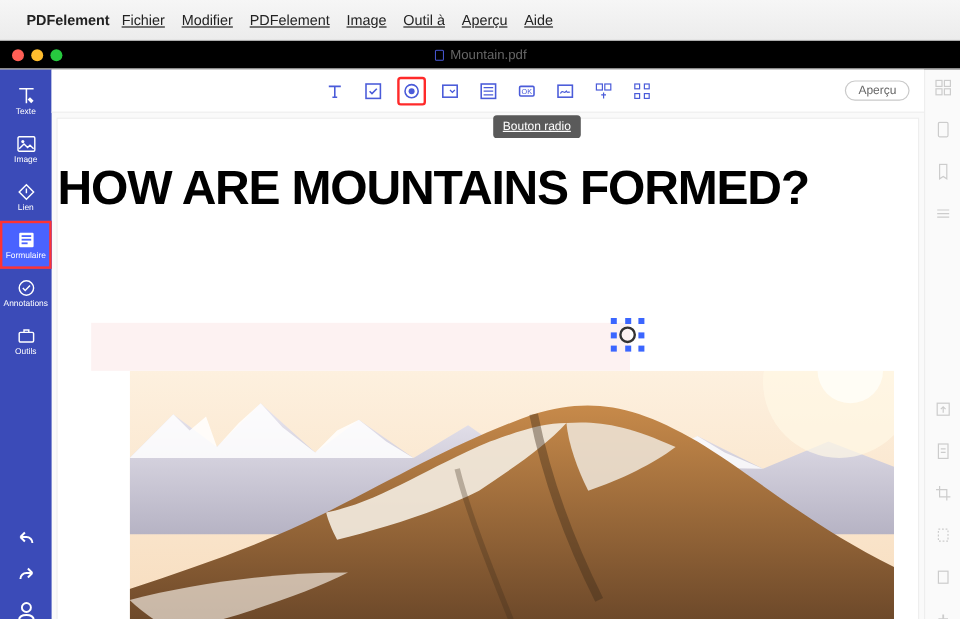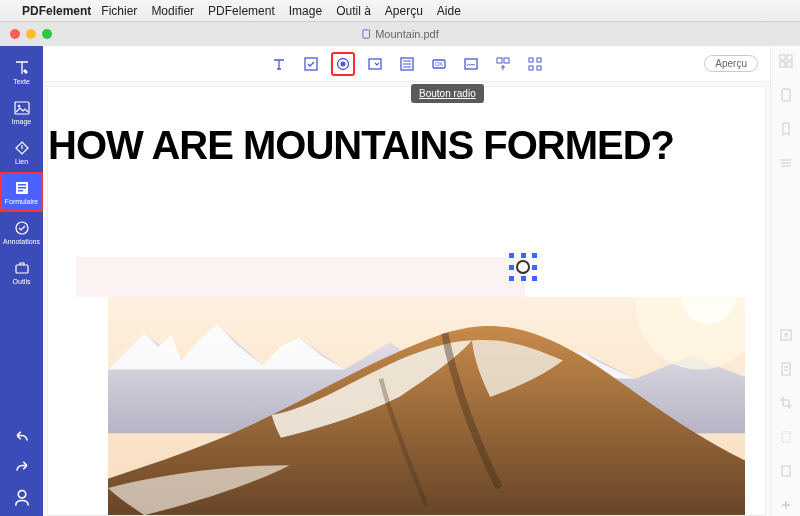--- a/index.html
+++ b/index.html
@@ -1,23 +1,23 @@
 <!DOCTYPE html>
 <html><head>
 <meta charset="utf-8">
 <style>
 * { margin: 0; padding: 0; box-sizing: border-box; font-family: -apple-system, BlinkMacSystemFont, "Segoe UI", sans-serif; }
 body { width: 800px; height: 516px; background: #fff; overflow: hidden; position: relative; }
 
-.menubar { height: 22px; background: linear-gradient(#f6f6f6,#ececec); border-bottom: 1px solid #d0d0d0; display: flex; align-items: center; font-size: 12px; color: #222; }
+.menubar { height: 34px; background: linear-gradient(#f6f6f6,#ececec); border-bottom: 1px solid #d0d0d0; display: flex; align-items: center; font-size: 12px; color: #222; }
 .menubar .apple { width: 22px; text-align: center; font-size: 13px; }
 .menubar .appname { font-weight: 600; margin-right: 10px; }
-.menubar .mitem { margin-right: 14px; }
-
-.titlebar { height: 24px; background: #e5e5e5; border-bottom: 1px solid #e6e6e6; display: flex; align-items: center; position: relative; }
+.menubar .mitem { margin-right: 14px; text-decoration: underline; }
+
+.titlebar { height: 24px; background: #000000; border-bottom: 1px solid #e6e6e6; display: flex; align-items: center; position: relative; }
 .traffic { display: flex; gap: 6px; padding-left: 10px; }
 .dot { width: 10px; height: 10px; border-radius: 50%; }
 .dot.red { background:#ff5f56; } .dot.yellow { background:#ffbd2e; } .dot.green { background:#27c93f; }
 .doclabel { position:absolute; left:50%; transform:translateX(-50%); font-size:11px; color:#666; display:flex; align-items:center; gap:4px; }
 .doclabel svg { width:10px; height:10px; }
 
 .workspace { display:flex; height: calc(516px - 22px - 24px); }
 
 .leftbar { width: 43px; background:#3b4bb8; display:flex; flex-direction:column; align-items:center; padding-top:6px; color:#fff; position:relative; }
 .leftbar .tool { width:43px; height:40px; display:flex; flex-direction:column; align-items:center; justify-content:center; cursor:pointer; }

